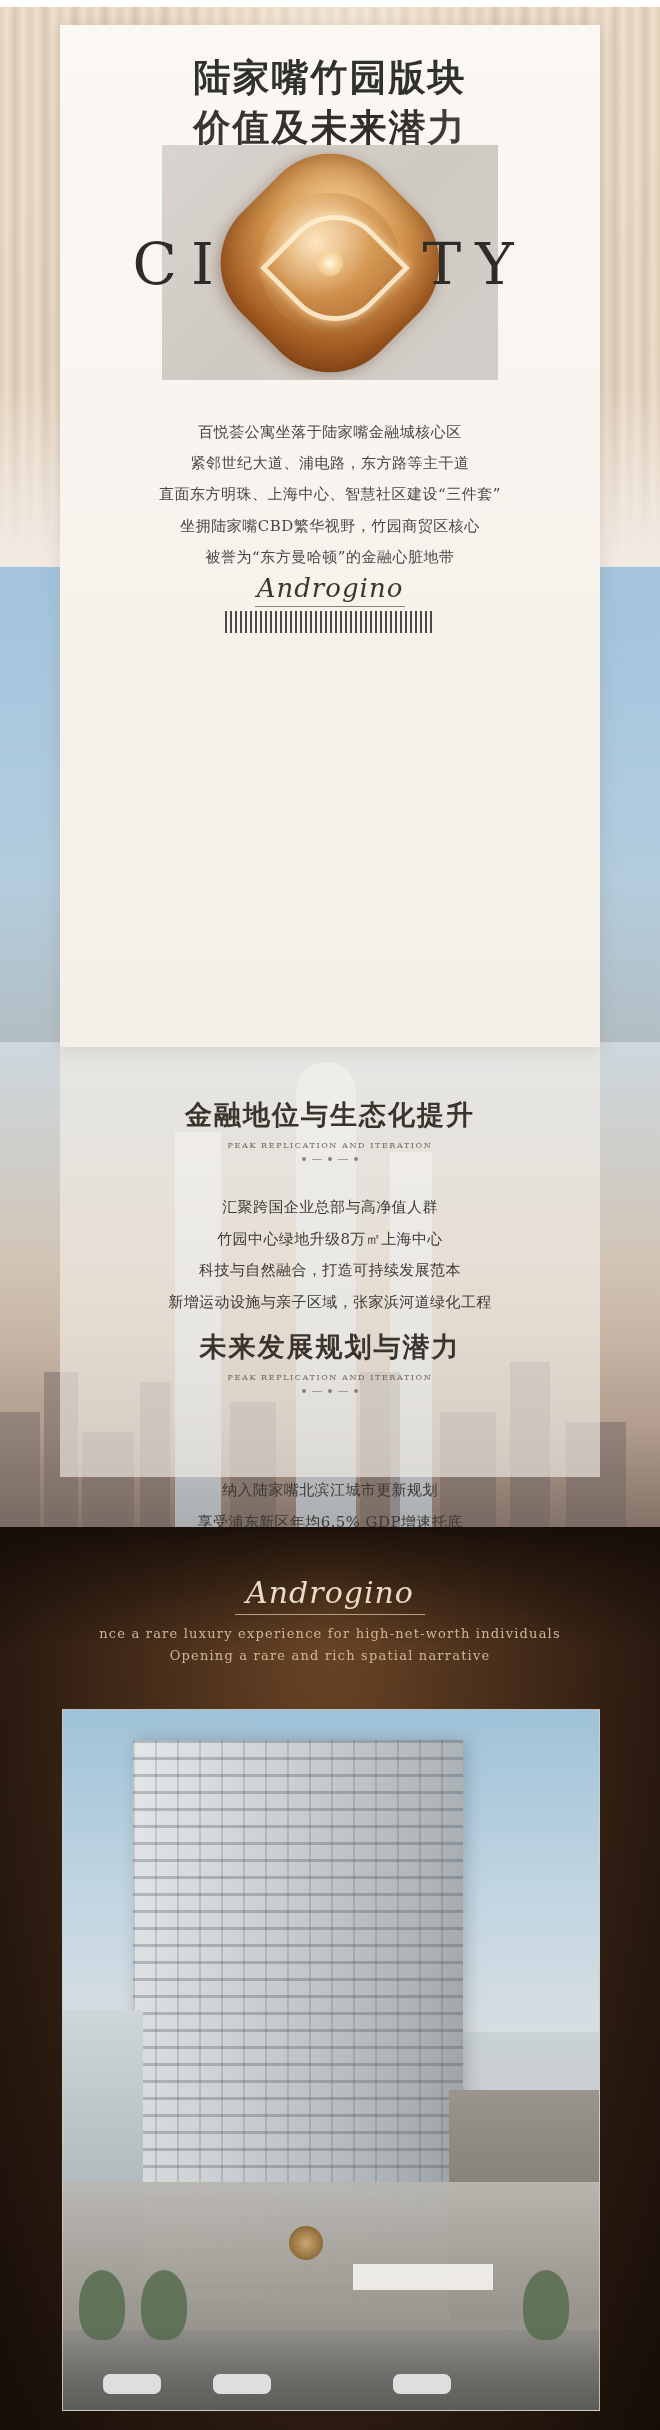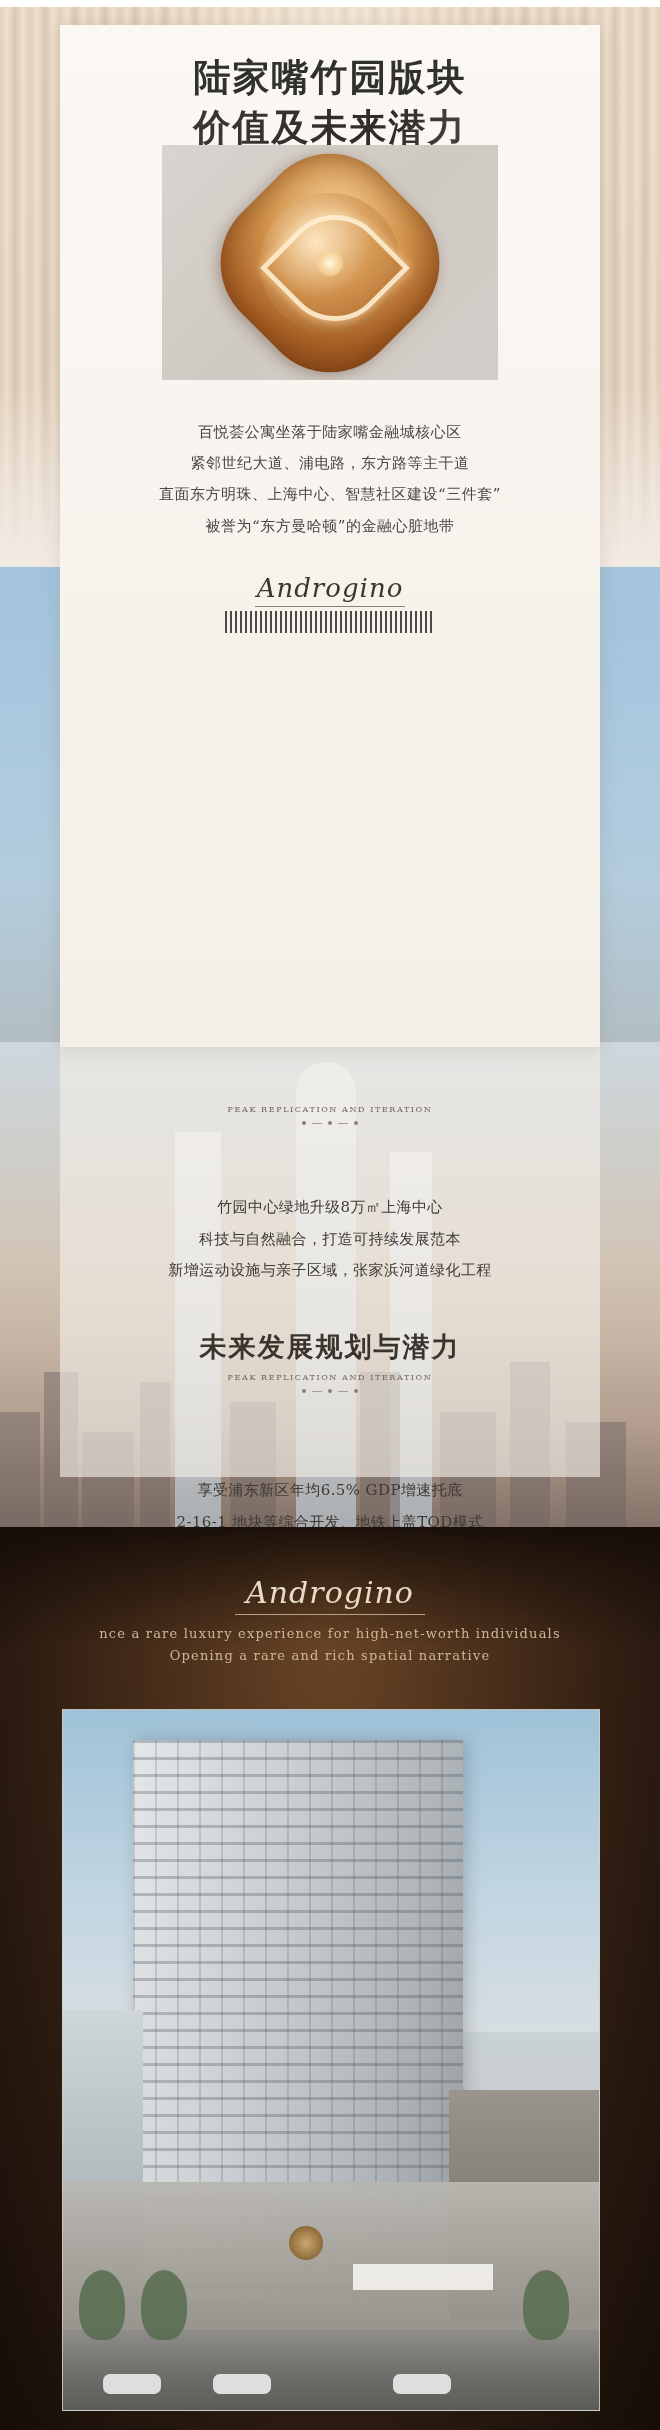--- a/index.html
+++ b/index.html
@@ -431,63 +431,72 @@
       <div class="title-line second">价值及未来潜力</div>
     </div>
 
     <div class="hero">
       <div class="medallion"></div>
       <div class="petal"></div>
       <div class="ring"></div>
       <div class="spark"></div>
     </div>
 
+    <div class="city-word">
+      <span>CI</span>
+      <span class="mid">&nbsp;&nbsp;&nbsp;&nbsp;</span>
+      <span>TY</span>
+    </div>
 
     <div class="body-copy multiline">
         <div>百悦荟公寓坐落于陆家嘴金融城核心区</div>
         <div>紧邻世纪大道、浦电路，东方路等主干道</div>
         <div>直面东方明珠、上海中心、智慧社区建设“三件套”</div>
+        <div>坐拥陆家嘴CBD繁华视野，竹园商贸区核心</div>
         <div>被誉为“东方曼哈顿”的金融心脏地带</div>
       </div>
 
     <div class="signature">
       <div class="sig-script">Androgino</div>
       <div class="sig-rule"></div>
       <div class="sig-bars"></div>
     </div>
   </div>
 
   <div class="sec-head" style="left:60px; top:1090px;">
+    <div class="h">金融地位与生态化提升</div>
     <div class="en">PEAK REPLICATION AND ITERATION</div>
     <div class="dots">
       <i></i>
       <span class="bar"></span>
       <i></i>
       <span class="bar"></span>
       <i></i>
     </div>
   </div>
   <div class="sec-copy multiline" style="left:60px; top:1185px;">
+      <div>汇聚跨国企业总部与高净值人群</div>
       <div>竹园中心绿地升级8万㎡上海中心</div>
       <div>科技与自然融合，打造可持续发展范本</div>
       <div>新增运动设施与亲子区域，张家浜河道绿化工程</div>
     </div>
 
   <div class="sec-head" style="left:60px; top:1322px;">
     <div class="h">未来发展规划与潜力</div>
     <div class="en">PEAK REPLICATION AND ITERATION</div>
     <div class="dots">
       <i></i>
       <span class="bar"></span>
       <i></i>
       <span class="bar"></span>
       <i></i>
     </div>
   </div>
   <div class="sec-copy multiline" style="left:60px; top:1468px;">
+      <div>纳入陆家嘴北滨江城市更新规划</div>
       <div>享受浦东新区年均6.5% GDP增速托底</div>
       <div>2-16-1 地块等综合开发、地铁上盖TOD模式</div>
       <div>规划大型商业、文化、娱乐综合体</div>
       <div>竹园商贸区水系景观、科技办公、智慧社区建设</div>
     </div>
 
   <div class="sec3">
     <div class="brand">
       <div class="script">Androgino</div>
       <div class="rule"></div>

